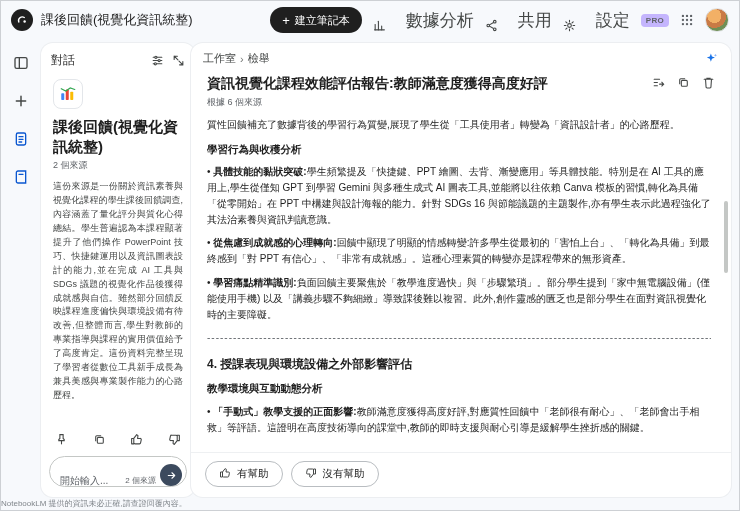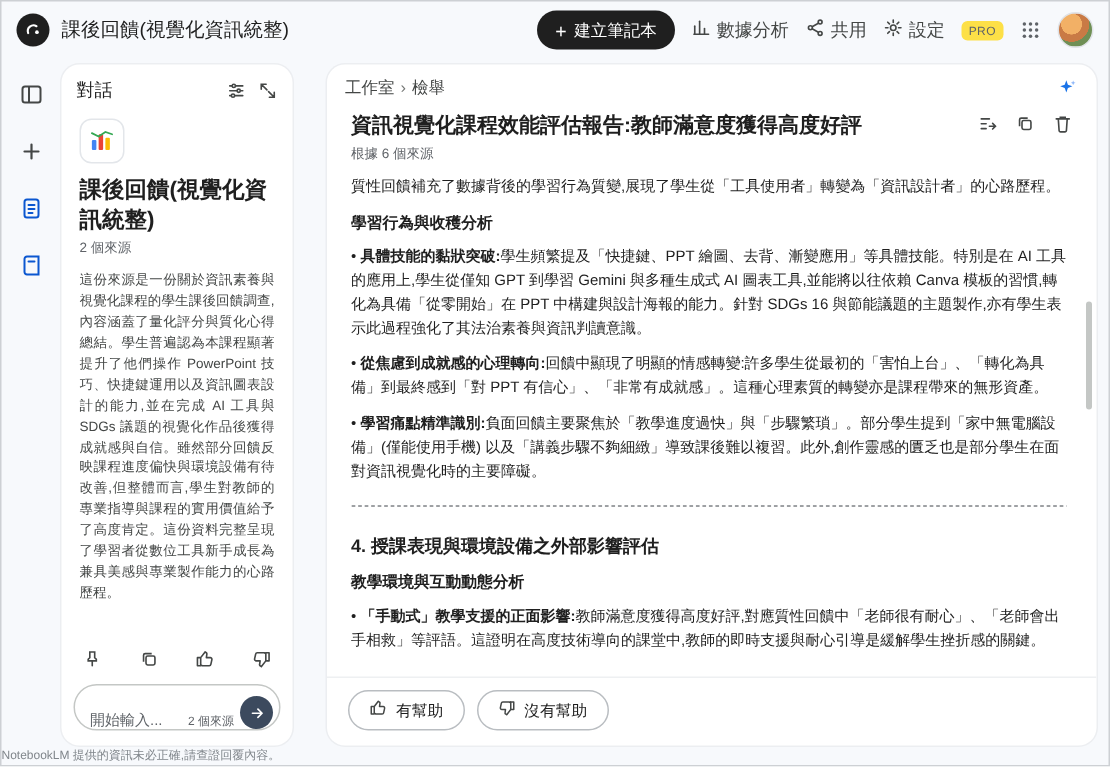--- a/index.html
+++ b/index.html
@@ -8,23 +8,23 @@
   .screen { position:relative; width:740px; height:511px; background:#f7f9fc; border:1px solid #cdd0d4; overflow:hidden; }
 
   
   .topbar { position:absolute; top:0; left:0; right:0; height:38px; display:flex; align-items:center; padding:0 10px; gap:8px; }
   .tb-left { display:flex; align-items:center; gap:8px; flex:1; min-width:0; }
   .logo { width:22px; height:22px; border-radius:50%; background:#1f1f1f; display:flex; align-items:center; justify-content:center; cursor:pointer; }
   .tb-title { font-size:13px; font-weight:500; color:#1f1f1f; white-space:nowrap; }
   .tb-right { display:flex; align-items:center; gap:11px; }
   .create-btn { display:flex; align-items:center; gap:5px; background:#1f1f1f; color:#fff; border:none; border-radius:14px; height:26px; padding:0 12px; font-size:11px; font-weight:500; cursor:pointer; font-family:inherit; }
   .create-btn .plus { font-size:13px; line-height:1; }
-  .tb-item { display:flex; align-items:flex-start; gap:4px; font-size:12px; color:#444746; cursor:pointer; }
+  .tb-item { display:flex; align-items:flex-end; gap:20px; font-size:17px; color:#444746; cursor:pointer; }
   .tb-item svg { display:block; }
-  .pro { font-size:8px; font-weight:400; color:#5f6368; background:#fde047; border-radius:4px; padding:2px 5px; letter-spacing:.3px; }
+  .pro { font-size:8px; font-weight:700; color:#5f6368; background:#c4b5fd; border-radius:4px; padding:2px 5px; letter-spacing:.3px; }
   .grid-btn { cursor:pointer; display:flex; }
   .avatar { width:24px; height:24px; border-radius:50%; cursor:pointer;
     background: radial-gradient(circle at 38% 32%, #f2b066 0 34%, #c97a45 35% 58%, #6f8f55 59% 100%);
     border:1px solid #e0e3e7; }
 
   
   .rail { position:absolute; left:0; top:42px; width:40px; display:flex; flex-direction:column; align-items:center; gap:14px; padding-top:8px; }
   .rail-btn { width:24px; height:24px; display:flex; align-items:center; justify-content:center; border-radius:6px; cursor:pointer; color:#444746; }
   .rail-btn.blue { color:#0b57d0; }
 
@@ -43,21 +43,21 @@
   .nb-desc { font-size:9px; color:#444746; line-height:1.55; margin-top:8px; text-align:justify; flex:1; overflow:hidden; }
   .chat-actions { display:flex; align-items:center; justify-content:space-between; padding:6px 14px; color:#444746; }
   .chat-actions .ic { cursor:pointer; display:flex; }
   .chat-input { margin:4px 8px 10px; border:1px solid #c4c7c5; border-radius:17px; height:31px; display:flex; align-items:flex-end; padding:0 4px 0 10px; gap:4px; background:#fff; }
   .chat-input input { border:none; outline:none; flex:1; min-width:0; font-size:10px; color:#1f1f1f; font-family:inherit; background:transparent; }
   .chat-input input::placeholder { color:#5f6368; }
   .ci-sources { font-size:8px; color:#5f6368; white-space:nowrap; }
   .send-btn { width:22px; height:22px; border-radius:50%; background:#3c4a5e; display:flex; align-items:center; justify-content:center; cursor:pointer; flex:none; }
 
   
-  .main-panel { left:217px; right:8px; height:454px; }
+  .main-panel { left:190px; right:8px; height:454px; }
   .main-header { display:flex; align-items:center; padding:8px 12px 4px; font-size:11px; color:#444746; }
   .crumb { cursor:pointer; }
   .crumb-sep { margin:0 4px; color:#747775; }
   .mh-spacer { flex:1; }
   .sparkle { cursor:pointer; display:flex; }
   .note-head { display:flex; align-items:flex-start; padding:4px 16px 0; gap:10px; }
   .note-title { flex:1; font-size:14px; font-weight:700; line-height:1.35; color:#1f1f1f; }
   .nh-icons { display:flex; gap:12px; color:#444746; padding-top:2px; }
   .nh-icons .ic { cursor:pointer; display:flex; }
   .based { font-size:9px; color:#5f6368; padding:3px 16px 4px; }

